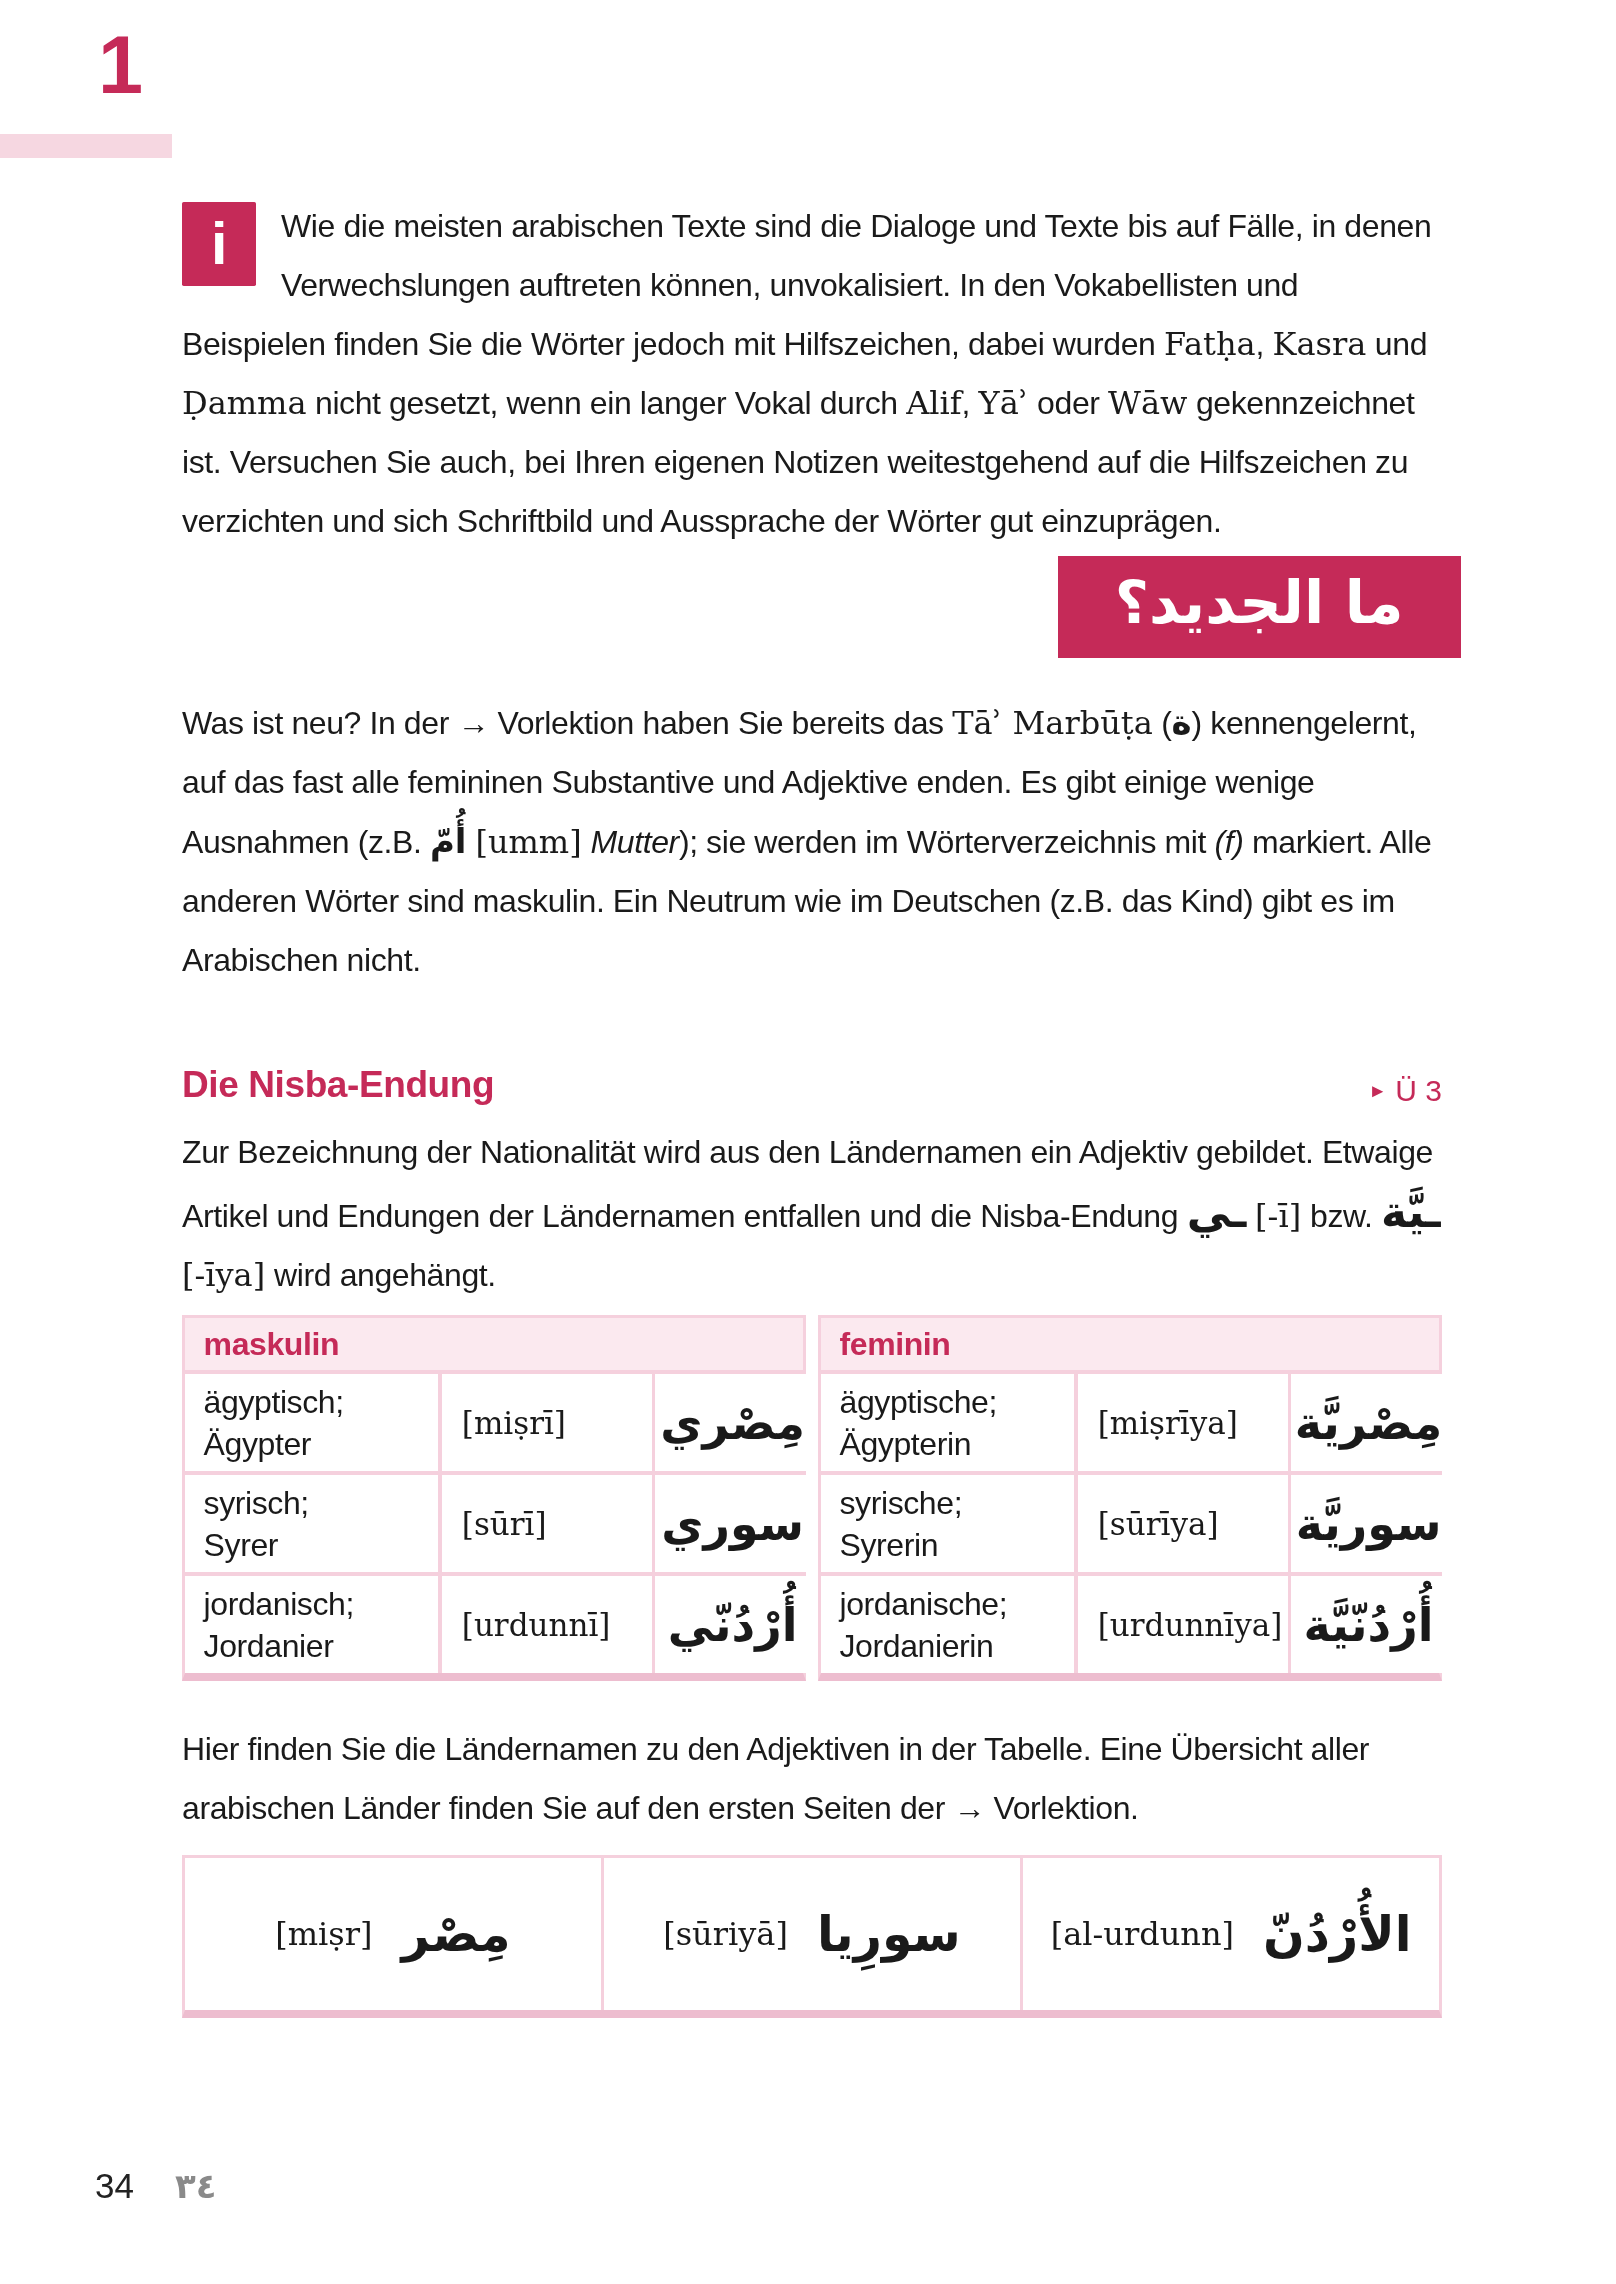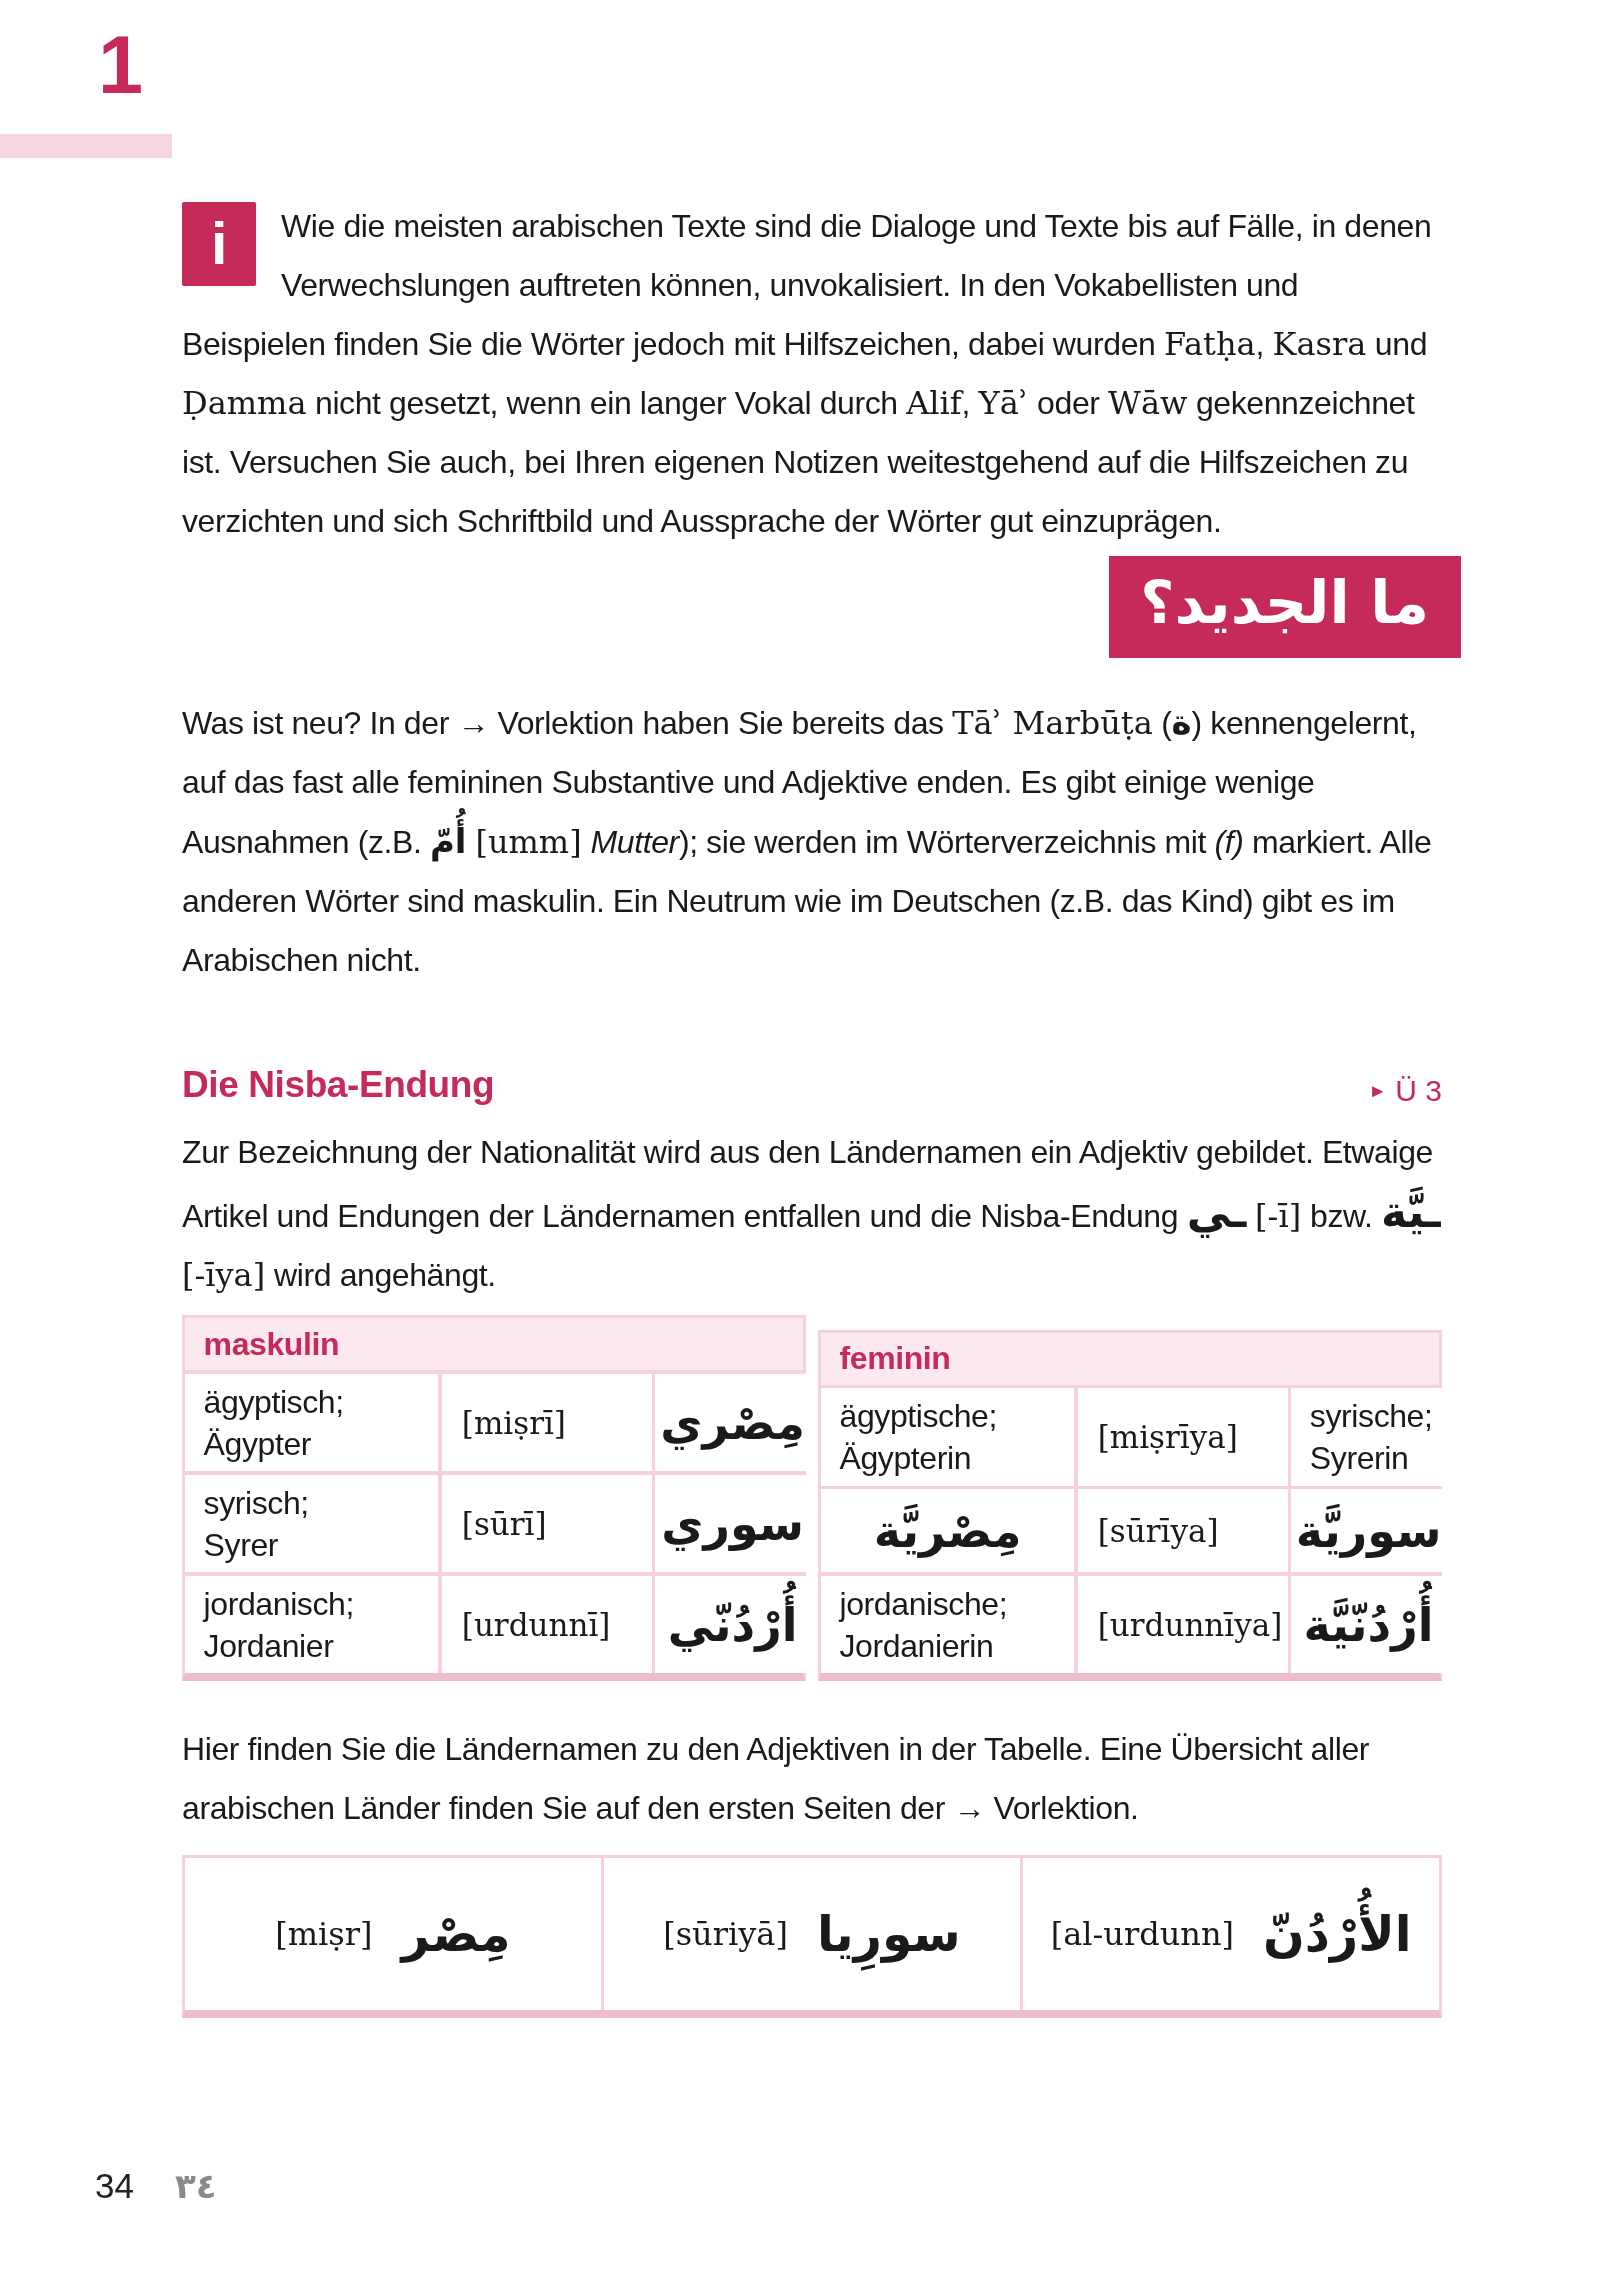--- a/index.html
+++ b/index.html
@@ -37,21 +37,21 @@
   .seg-arabic{font-family:"DejaVu Sans",sans-serif;font-weight:bold;font-size:34px;letter-spacing:0;}
   .seg-arabic-lg{font-family:"DejaVu Sans",sans-serif;font-weight:bold;font-size:44px;letter-spacing:0;}
   .info-icon{
     float:left;width:74px;height:84px;margin:5px 25px 8.4px 0;
     background:var(--accent);color:#fff;border-radius:1.7px;
     display:flex;align-items:center;justify-content:center;
     font-size:59px;font-weight:bold;line-height:1;
   }
   .clear{clear:both;}
   .banner{
-    margin:5px -18.6px 0 auto;width:352px;height:102px;background:var(--accent);
+    margin:5px -18.6px 0 auto;width:403px;height:102px;background:var(--accent);
     display:flex;align-items:center;justify-content:center;
   }
   .banner-arabic{
     font-family:"DejaVu Sans",sans-serif;font-weight:bold;font-size:59px;color:#ffffff;
     line-height:1;padding-bottom:8.4px;
   }
   .para-was-neu{margin-top:35px;}
   .section-head{
     margin-top:74px;display:flex;align-items:baseline;justify-content:space-between;
   }
@@ -169,25 +169,25 @@
     </div>
 
     <div class="vtable">
       <div class="vtable-header">feminin</div>
       <div class="vtable-grid">
         <div class="vcell vcell-german">
           <span>ägyptische;</span>
           <span>Ägypterin</span>
         </div>
         <div class="vcell vcell-translit">[miṣrīya]</div>
+        <div class="vcell vcell-arabic">مِصْريَّة</div>
         <div class="vcell vcell-german">
           <span>syrische;</span>
           <span>Syrerin</span>
         </div>
-        <div class="vcell vcell-arabic">مِصْريَّة</div>
         <div class="vcell vcell-translit">[sūrīya]</div>
         <div class="vcell vcell-arabic">سوريَّة</div>
         <div class="vcell vcell-german">
           <span>jordanische;</span>
           <span>Jordanierin</span>
         </div>
         <div class="vcell vcell-translit">[urdunnīya]</div>
         <div class="vcell vcell-arabic">أُرْدُنّيَّة</div>
       </div>
     </div>

